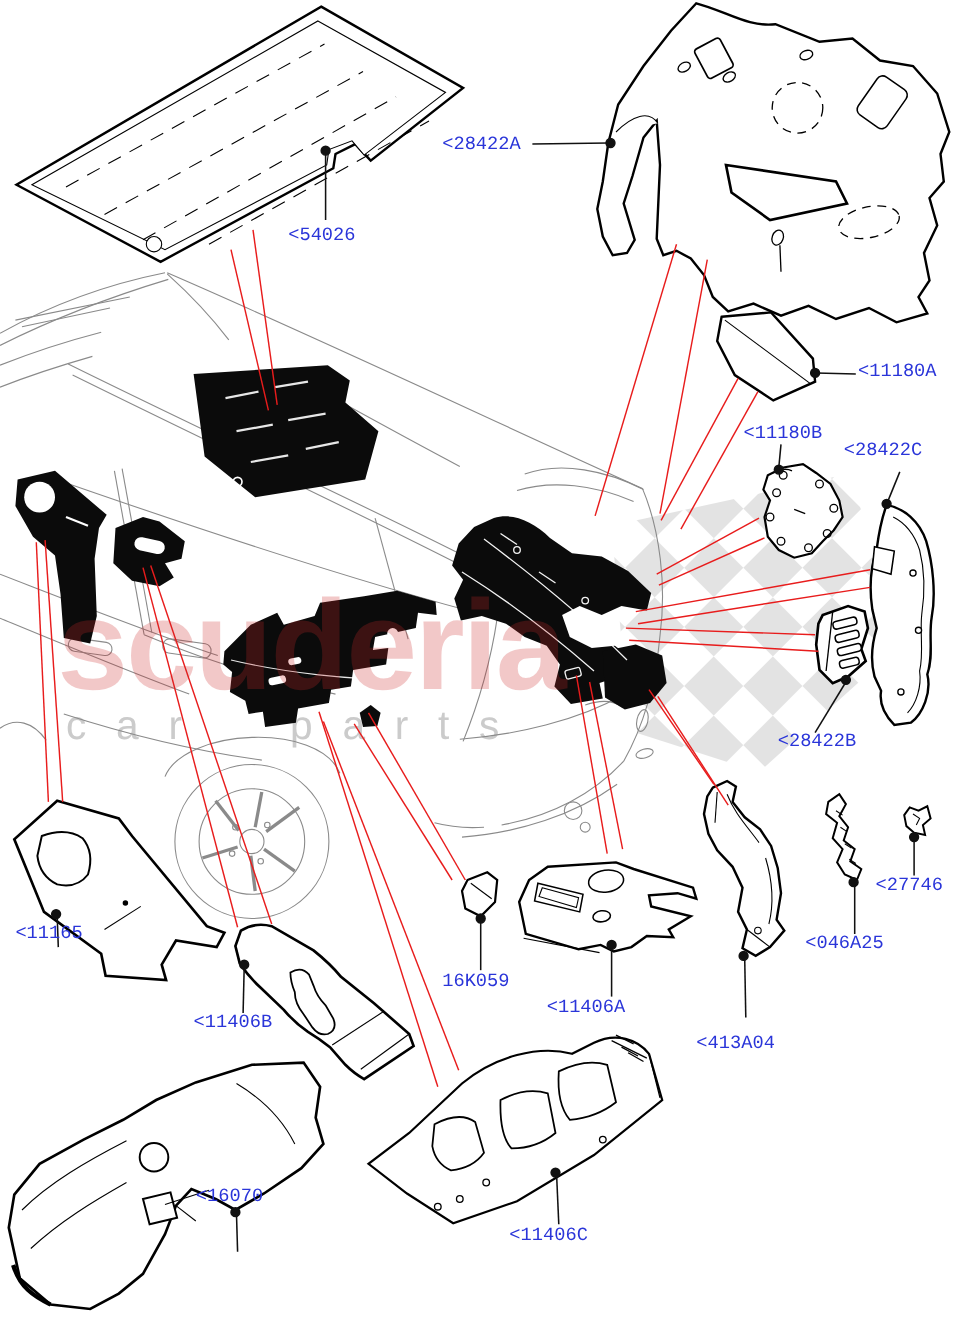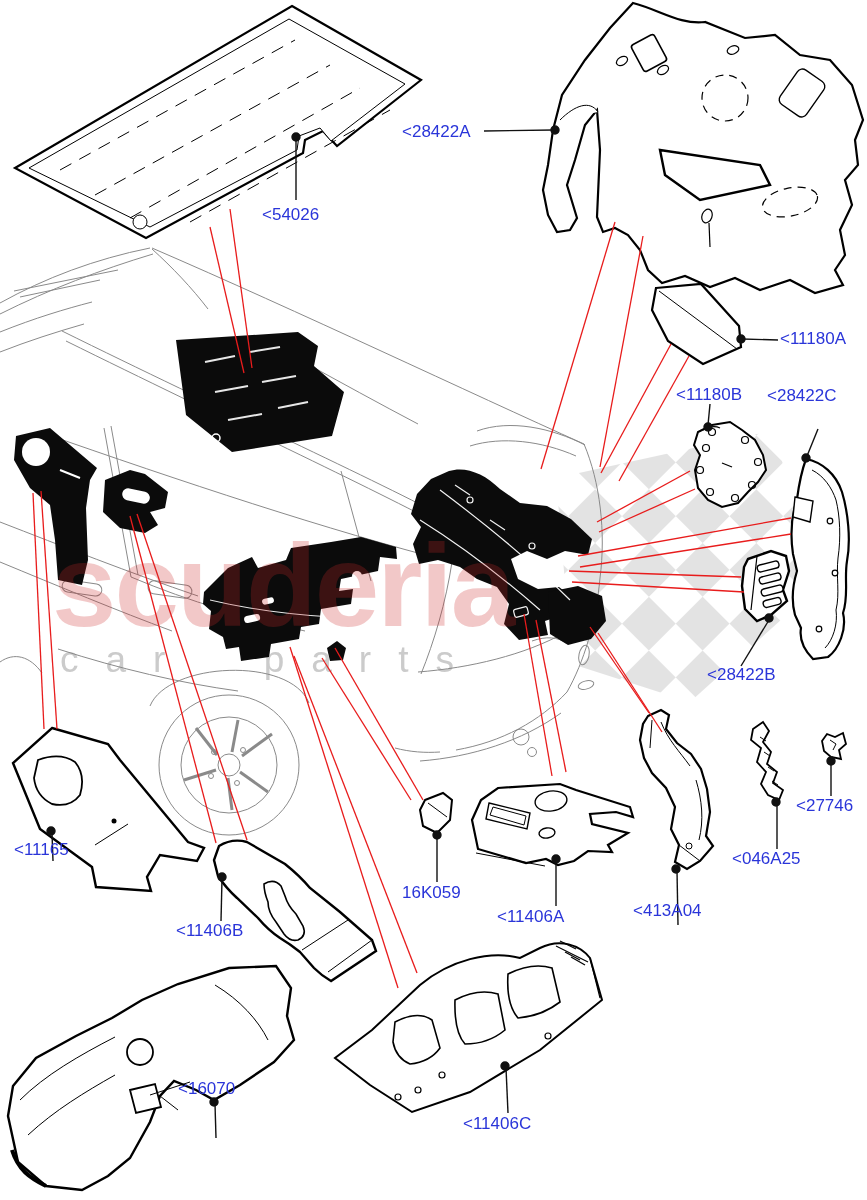--- a/index.html
+++ b/index.html
@@ -1,20 +1,20 @@
 <!DOCTYPE html>
 <html><head>
 <meta charset="utf-8">
 <style>
   html,body{margin:0;padding:0;background:#fff;}
   .stage{position:relative;width:867px;height:1200px;background:#ffffff;overflow:hidden;
          font-family:"Liberation Sans",sans-serif;}
   .stage svg{position:absolute;left:0;top:0;}
   .lbl{position:absolute;color:#2a35d9;font-size:17px;line-height:17px;white-space:nowrap;
-       font-family:Liberation Sans, sans-serif;cursor:pointer;}
+       font-family:Liberation Mono, monospace;cursor:pointer;}
   .lbl.plain{cursor:default;}
 </style>
 </head>
 <body>
 
 <div class="stage">
 
 <svg width="867" height="1200" viewBox="0 0 867 1200">
   <defs>
     <pattern id="chk" width="76" height="76" patternUnits="userSpaceOnUse" patternTransform="rotate(45 680 560)">
@@ -344,25 +344,25 @@
         <circle cx="505" cy="1066" r="4"></circle>
   </g>
 
   <text x="52" y="626" font-size="116" font-weight="bold" letter-spacing="-2" fill="#cc2a2a" opacity="0.25">scuderia</text>
 </svg>
 
 <div class="lbl" style="left:262px;top:206px">&lt;54026</div>
 <div class="lbl" style="left:402px;top:123px">&lt;28422A</div>
 <div class="lbl" style="left:780px;top:330px">&lt;11180A</div>
 <div class="lbl" style="left:676px;top:386px">&lt;11180B</div>
-<div class="lbl" style="left:767px;top:387px">&lt;28422C</div>
+<div class="lbl" style="left:767px;top:402px">&lt;28422C</div>
 <div class="lbl" style="left:707px;top:666px">&lt;28422B</div>
 <div class="lbl" style="left:796px;top:797px">&lt;27746</div>
 <div class="lbl" style="left:732px;top:850px">&lt;046A25</div>
-<div class="lbl" style="left:633px;top:902px">&lt;413A04</div>
+<div class="lbl" style="left:633px;top:941px">&lt;413A04</div>
 <div class="lbl" style="left:497px;top:908px">&lt;11406A</div>
 <div class="lbl plain" style="left:402px;top:884px">16K059</div>
 <div class="lbl" style="left:176px;top:922px">&lt;11406B</div>
 <div class="lbl" style="left:14px;top:841px">&lt;11165</div>
 <div class="lbl" style="left:178px;top:1080px">&lt;16070</div>
 <div class="lbl" style="left:463px;top:1115px">&lt;11406C</div>
 
 </div>
 
 </body></html>

